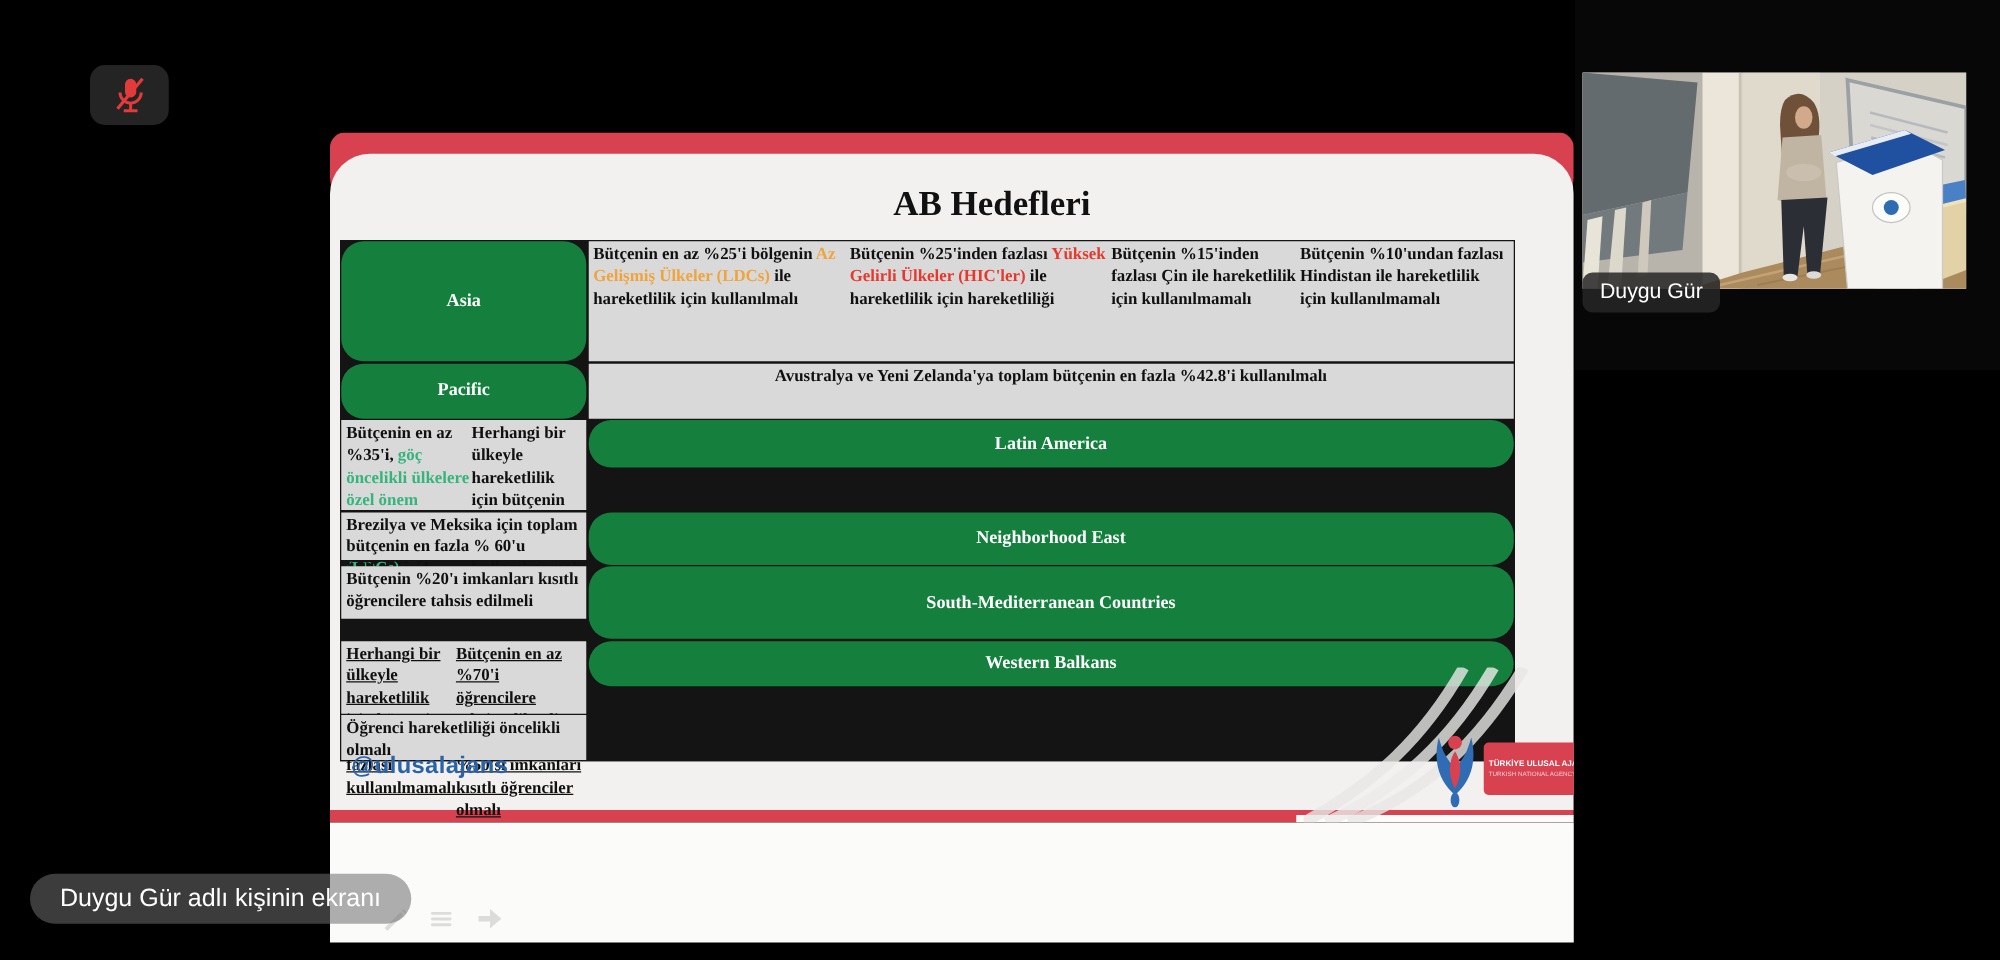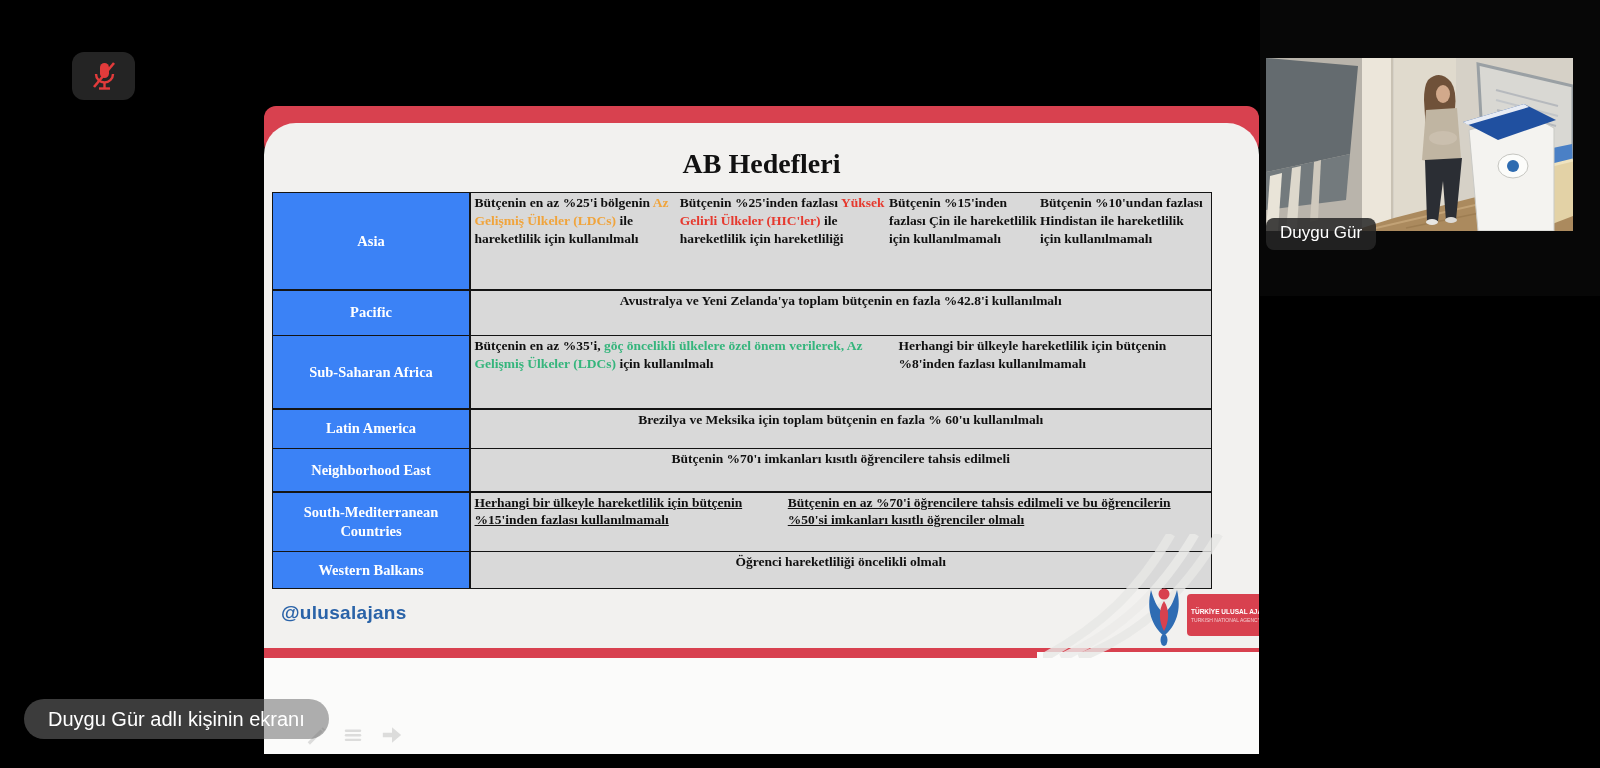--- a/index.html
+++ b/index.html
@@ -12,27 +12,27 @@
 
   
   .share{position:absolute;left:264px;top:106px;width:995px;height:648px;}
   .slide{position:relative;width:995px;height:552px;overflow:hidden;}
   .red-frame{position:absolute;top:0;left:0;right:0;height:60px;background:#d8414f;
     border-radius:12px 12px 24px 24px;}
   .white-panel{position:absolute;top:17px;left:0;right:0;bottom:10px;background:#f2f1ef;
     border-radius:32px 32px 0 0;}
   .red-bottom-notch{position:absolute;right:0;bottom:0;width:222px;height:6px;background:#fbfbfa;}
   .slide-title{position:absolute;top:42px;left:0;width:100%;margin:0;text-align:center;
-    font-family:"Liberation Serif","DejaVu Serif",serif;font-weight:bold;font-size:28px;color:#111;}
+    font-family:"Liberation Serif","DejaVu Serif",serif;font-weight:bold;font-size:28px;color:#111;padding-left:32px;}
   .ab-table{position:absolute;left:8px;top:86px;width:938px;display:grid;
     grid-template-columns:196px 1fr;gap:1.5px;background:#141414;border:1.5px solid #141414;}
   .cell{box-sizing:border-box;}
-  .cell.region{background:#3b82f6;color:#fff;display:flex;align-items:center;justify-content:center;
+  .cell.region{background:#15803d;color:#fff;display:flex;align-items:center;justify-content:center;
     text-align:center;font-family:"Liberation Serif","DejaVu Serif",serif;font-weight:bold;
-    font-size:14.5px;padding:0 14px;line-height:1.25;}
+    font-size:14.5px;padding:0 14px;line-height:1.25;border-radius:18px;}
   .cell.rules{background:#d9d9d9;color:#101010;display:flex;flex-direction:row;justify-content:center;
     font-family:"Liberation Serif","DejaVu Serif",serif;font-weight:bold;font-size:13.5px;
     line-height:1.33;padding:1px 4px;}
   .handle{position:absolute;left:17px;top:496px;color:#2a63a8;font-weight:bold;font-size:19px;
     letter-spacing:0.3px;}
   .swoosh{position:absolute;right:26px;top:428px;opacity:.8;}
   .agency{position:absolute;left:880px;top:478px;display:flex;align-items:center;gap:3px;}
   .agency-box{width:78px;height:42px;background:#d8414f;border-radius:4px;display:flex;
     flex-direction:column;justify-content:center;padding:2px 4px;box-sizing:border-box;}
   .agency-box .l1{color:#fff;font-size:6.5px;font-weight:bold;white-space:nowrap;}
@@ -89,32 +89,31 @@
           <div class="cell rules" style="height: 96px;">
             <div class="rule-line"><span>Bütçenin en az %25'i bölgenin </span><span style="color: rgb(240, 164, 60);">Az Gelişmiş Ülkeler (LDCs)</span><span> ile hareketlilik için kullanılmalı</span></div>
             <div class="rule-line"><span>Bütçenin %25'inden fazlası </span><span style="color: rgb(230, 57, 46);">Yüksek Gelirli Ülkeler (HIC'ler)</span><span> ile hareketlilik için hareketliliği</span></div>
             <div class="rule-line"><span>Bütçenin %15'inden fazlası Çin ile hareketlilik için kullanılmamalı</span></div>
             <div class="rule-line"><span>Bütçenin %10'undan fazlası Hindistan ile hareketlilik için kullanılmamalı</span></div>
           </div>
           <div class="cell region" style="height: 44px;">Pacific</div>
           <div class="cell rules" style="height: 44px;">
             <div class="rule-line"><span>Avustralya ve Yeni Zelanda'ya toplam bütçenin en fazla %42.8'i kullanılmalı</span></div>
           </div>
-          <div class="cell region" style="height: 72px;">Sub-Saharan Africa</div>
           <div class="cell rules" style="height: 72px;">
             <div class="rule-line"><span>Bütçenin en az %35'i, </span><span style="color: rgb(53, 181, 124);">göç öncelikli ülkelere özel önem verilerek, Az Gelişmiş Ülkeler (LDCs)</span><span> için kullanılmalı</span></div>
             <div class="rule-line"><span>Herhangi bir ülkeyle hareketlilik için bütçenin %8'inden fazlası kullanılmamalı</span></div>
           </div>
           <div class="cell region" style="height: 38px;">Latin America</div>
           <div class="cell rules" style="height: 38px;">
             <div class="rule-line"><span>Brezilya ve Meksika için toplam bütçenin en fazla % 60'u kullanılmalı</span></div>
           </div>
           <div class="cell region" style="height: 42px;">Neighborhood East</div>
           <div class="cell rules" style="height: 42px;">
-            <div class="rule-line"><span>Bütçenin %70'ı imkanları kısıtlı öğrencilere tahsis edilmeli</span></div>
+            <div class="rule-line"><span>Bütçenin %20'ı imkanları kısıtlı öğrencilere tahsis edilmeli</span></div>
           </div>
           <div class="cell region" style="height: 58px;">South-Mediterranean Countries</div>
           <div class="cell rules" style="height: 58px; text-decoration: underline;">
             <div class="rule-line"><span>Herhangi bir ülkeyle hareketlilik için bütçenin %15'inden fazlası kullanılmamalı</span></div>
             <div class="rule-line"><span>Bütçenin en az %70'i öğrencilere tahsis edilmeli ve bu öğrencilerin %50'si imkanları kısıtlı öğrenciler olmalı</span></div>
           </div>
           <div class="cell region" style="height: 36px;">Western Balkans</div>
           <div class="cell rules" style="height: 36px;">
             <div class="rule-line"><span>Öğrenci hareketliliği öncelikli olmalı</span></div>
           </div>

